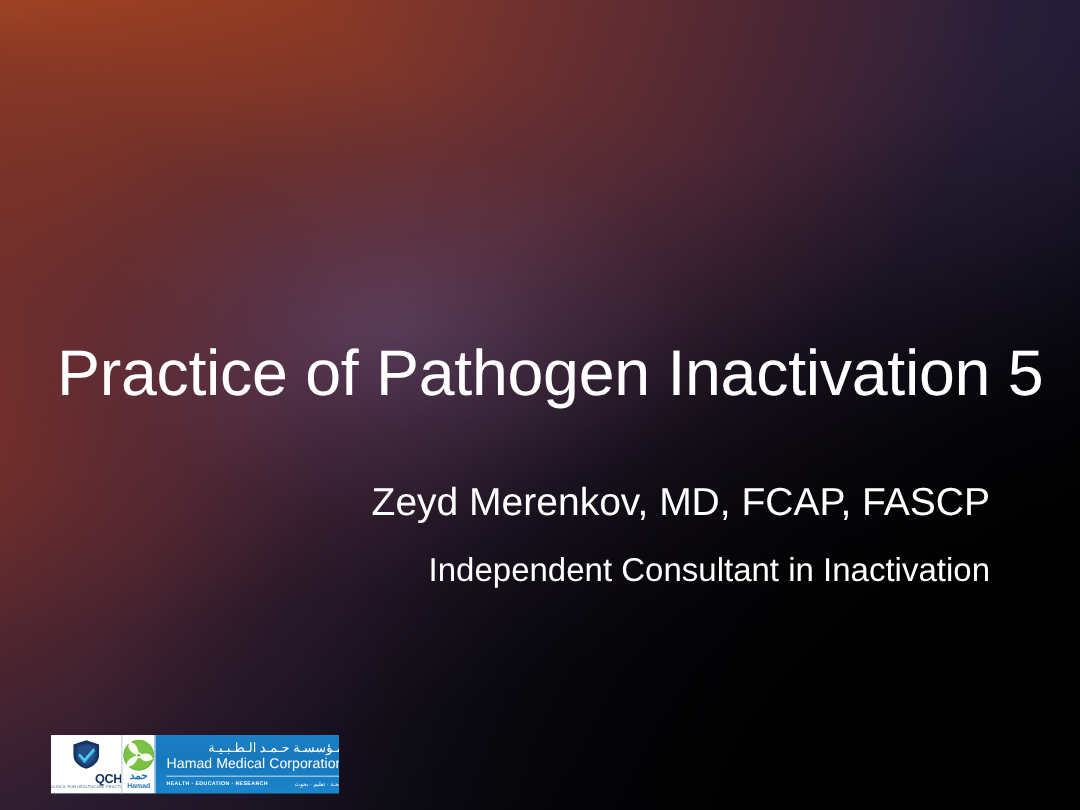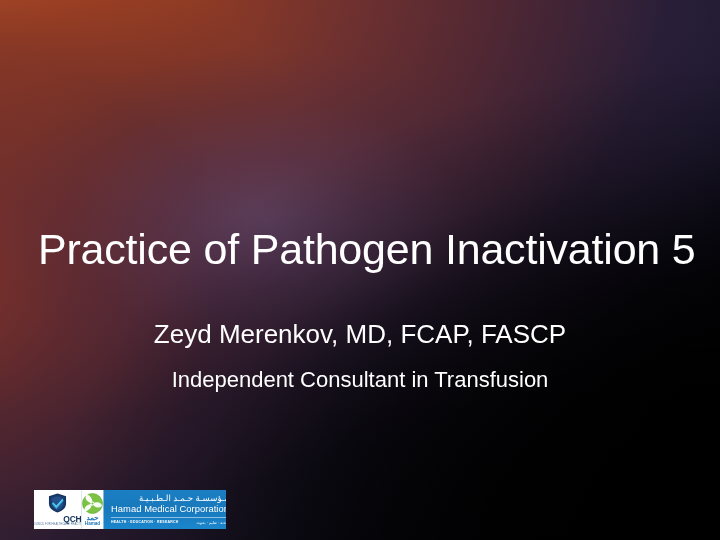--- a/index.html
+++ b/index.html
@@ -90,21 +90,21 @@
     letter-spacing: -0.2px;
     line-height: 1.08;
     white-space: nowrap;
   }
 
   .subtitle-block {
     position: absolute;
     left: 60px;
     top: 318px;
     width: 600px;
-    text-align: center;
+    text-align: right;
     color: #ffffff;
   }
   .sub-name {
     font-size: 26px;
     font-weight: 400;
     line-height: 1.28;
     margin-bottom: 12px;
     white-space: nowrap;
   }
   .sub-role {
@@ -244,21 +244,21 @@
   <div class="bg-layer bg-navy"></div>
   <div class="bg-layer bg-warm"></div>
   <div class="bg-layer bg-left-warm"></div>
   <div class="bg-layer bg-indigo-glow"></div>
   <div class="bg-layer bg-dark-corner"></div>
 
   <div class="title">Practice of Pathogen Inactivation 5</div>
 
   <div class="subtitle-block">
     <div class="sub-name">Zeyd Merenkov, MD, FCAP, FASCP</div>
-    <div class="sub-role">Independent Consultant in Transfusion</div>
+    <div class="sub-role">Independent Consultant in Inactivation</div>
   </div>
 
   <div class="logo">
 
     <div class="logo-qchp">
       <svg class="qchp-shield" viewBox="0 0 40 42">
         <path d="M20 1 L38 7 V22 C38 32 29 38.5 20 41 C11 38.5 2 32 2 22 V7 Z" fill="#15325e"></path>
         <path d="M20 4 L35 9 V22 C35 30.5 27.5 36 20 38.2 C12.5 36 5 30.5 5 22 V9 Z" fill="#1b3f74"></path>
         <path d="M20 7 L31.5 11 V22 C31.5 28.5 25.5 33.2 20 35 C14.5 33.2 8.5 28.5 8.5 22 V11 Z" fill="#245089"></path>
         <path d="M11 20 L17.5 27 L30 12.5 L33 16 L17.5 33.5 L8 22.5 Z" fill="#2fa8d8"></path>

